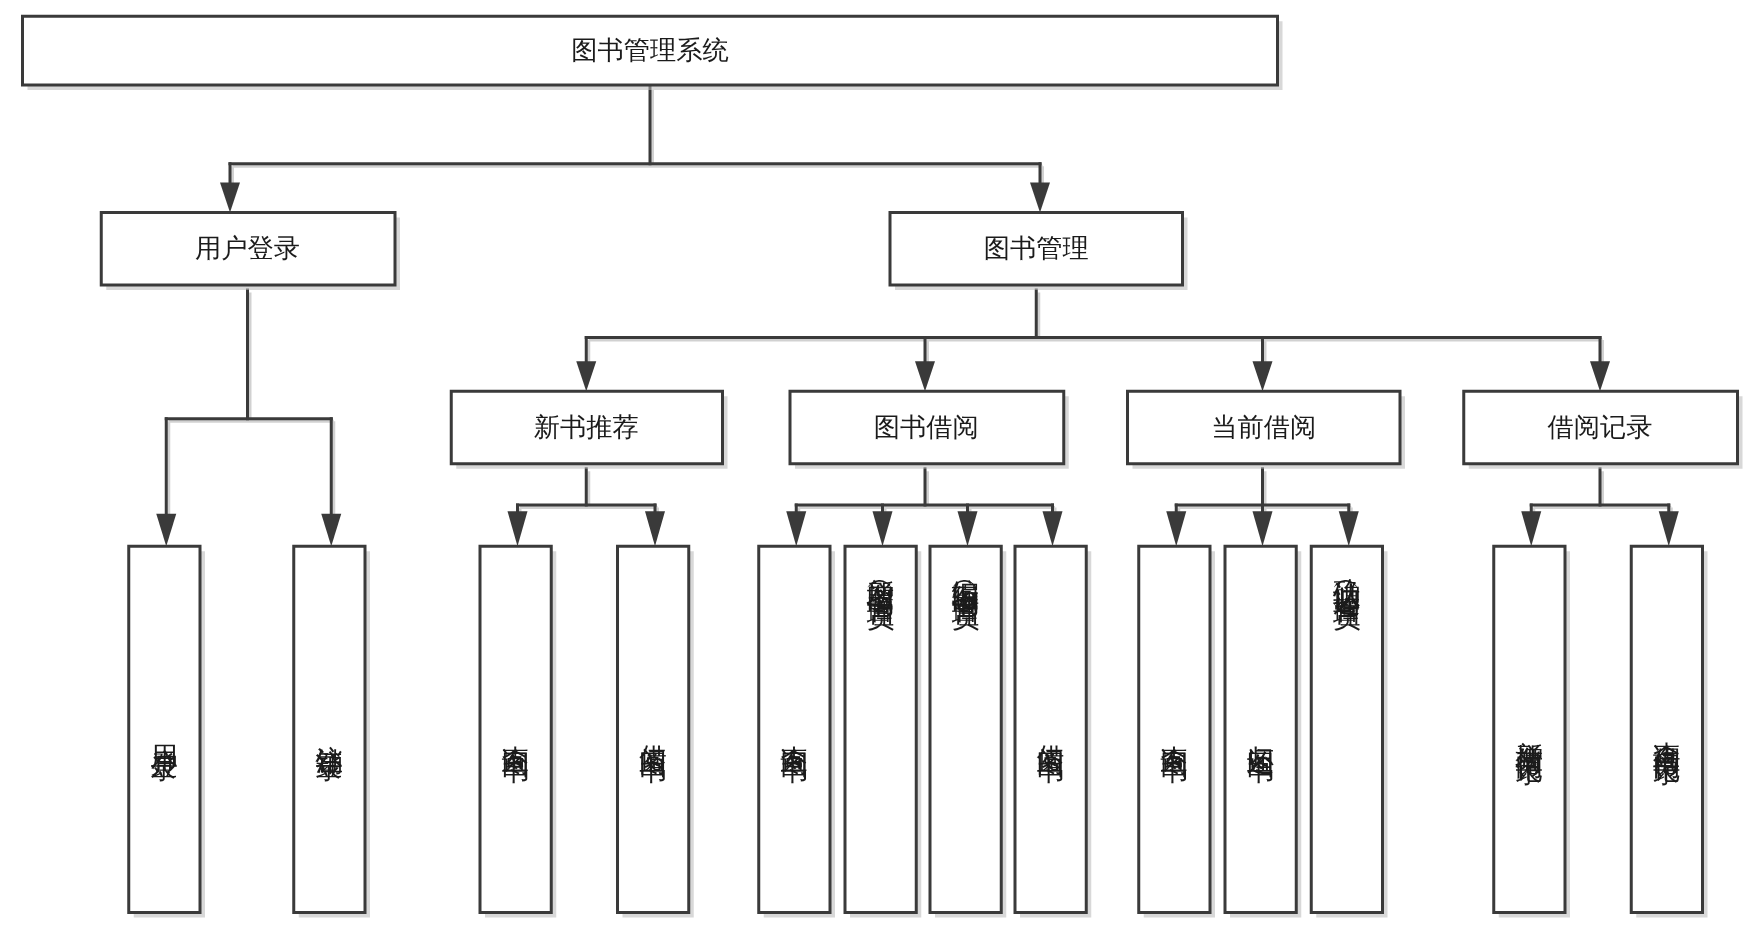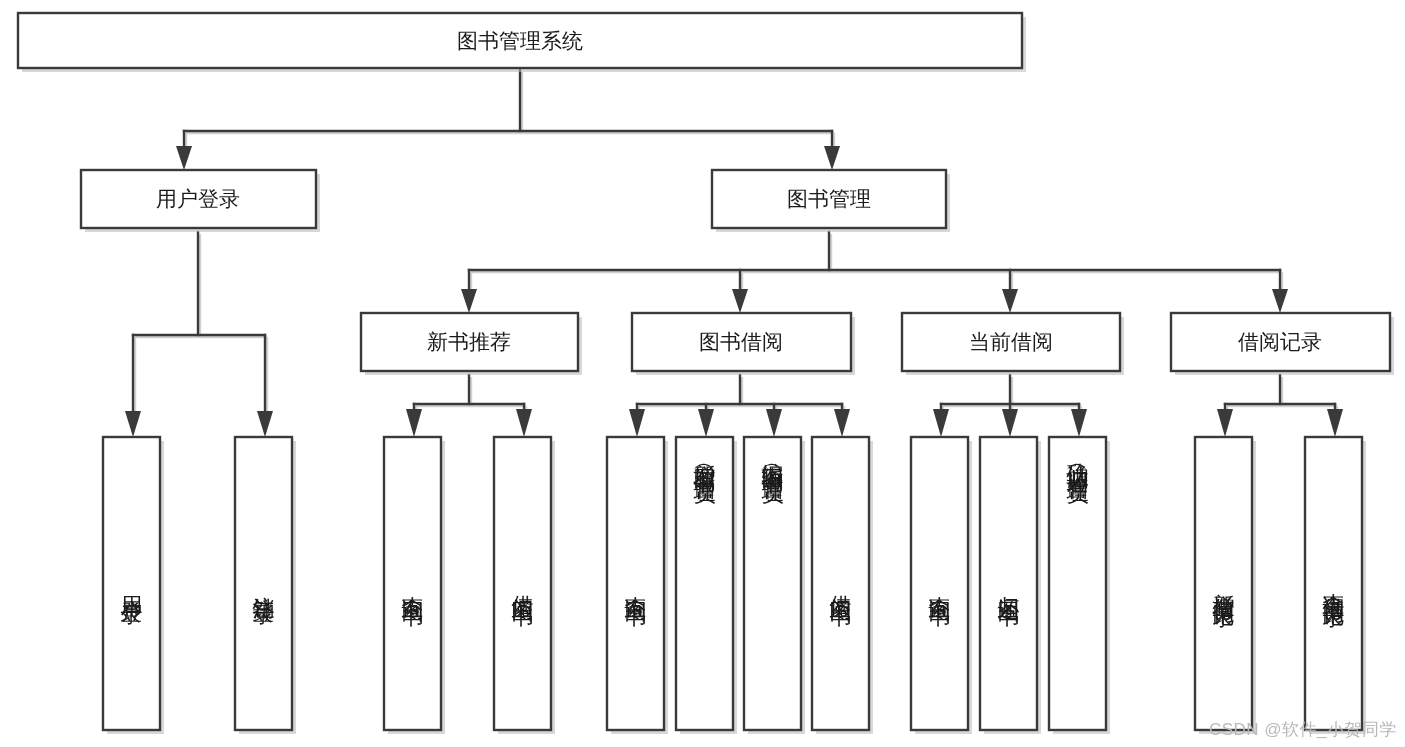--- a/index.html
+++ b/index.html
@@ -319,14 +319,13 @@
     <span class="vlabel" style="margin-top:8px;">确认归还（管理员）</span>
   </div>
 
   <div class="vlabel-wrap" style="left:1195px; top:437px; width:57px; height:293px;">
     <span class="vlabel">新增借阅记录</span>
   </div>
   <div class="vlabel-wrap" style="left:1305px; top:437px; width:57px; height:293px;">
     <span class="vlabel">查询借阅记录</span>
   </div>
 
-  <div id="watermark">CSDN @软件_小贺同学</div>
 </div>
 
 </body></html>

